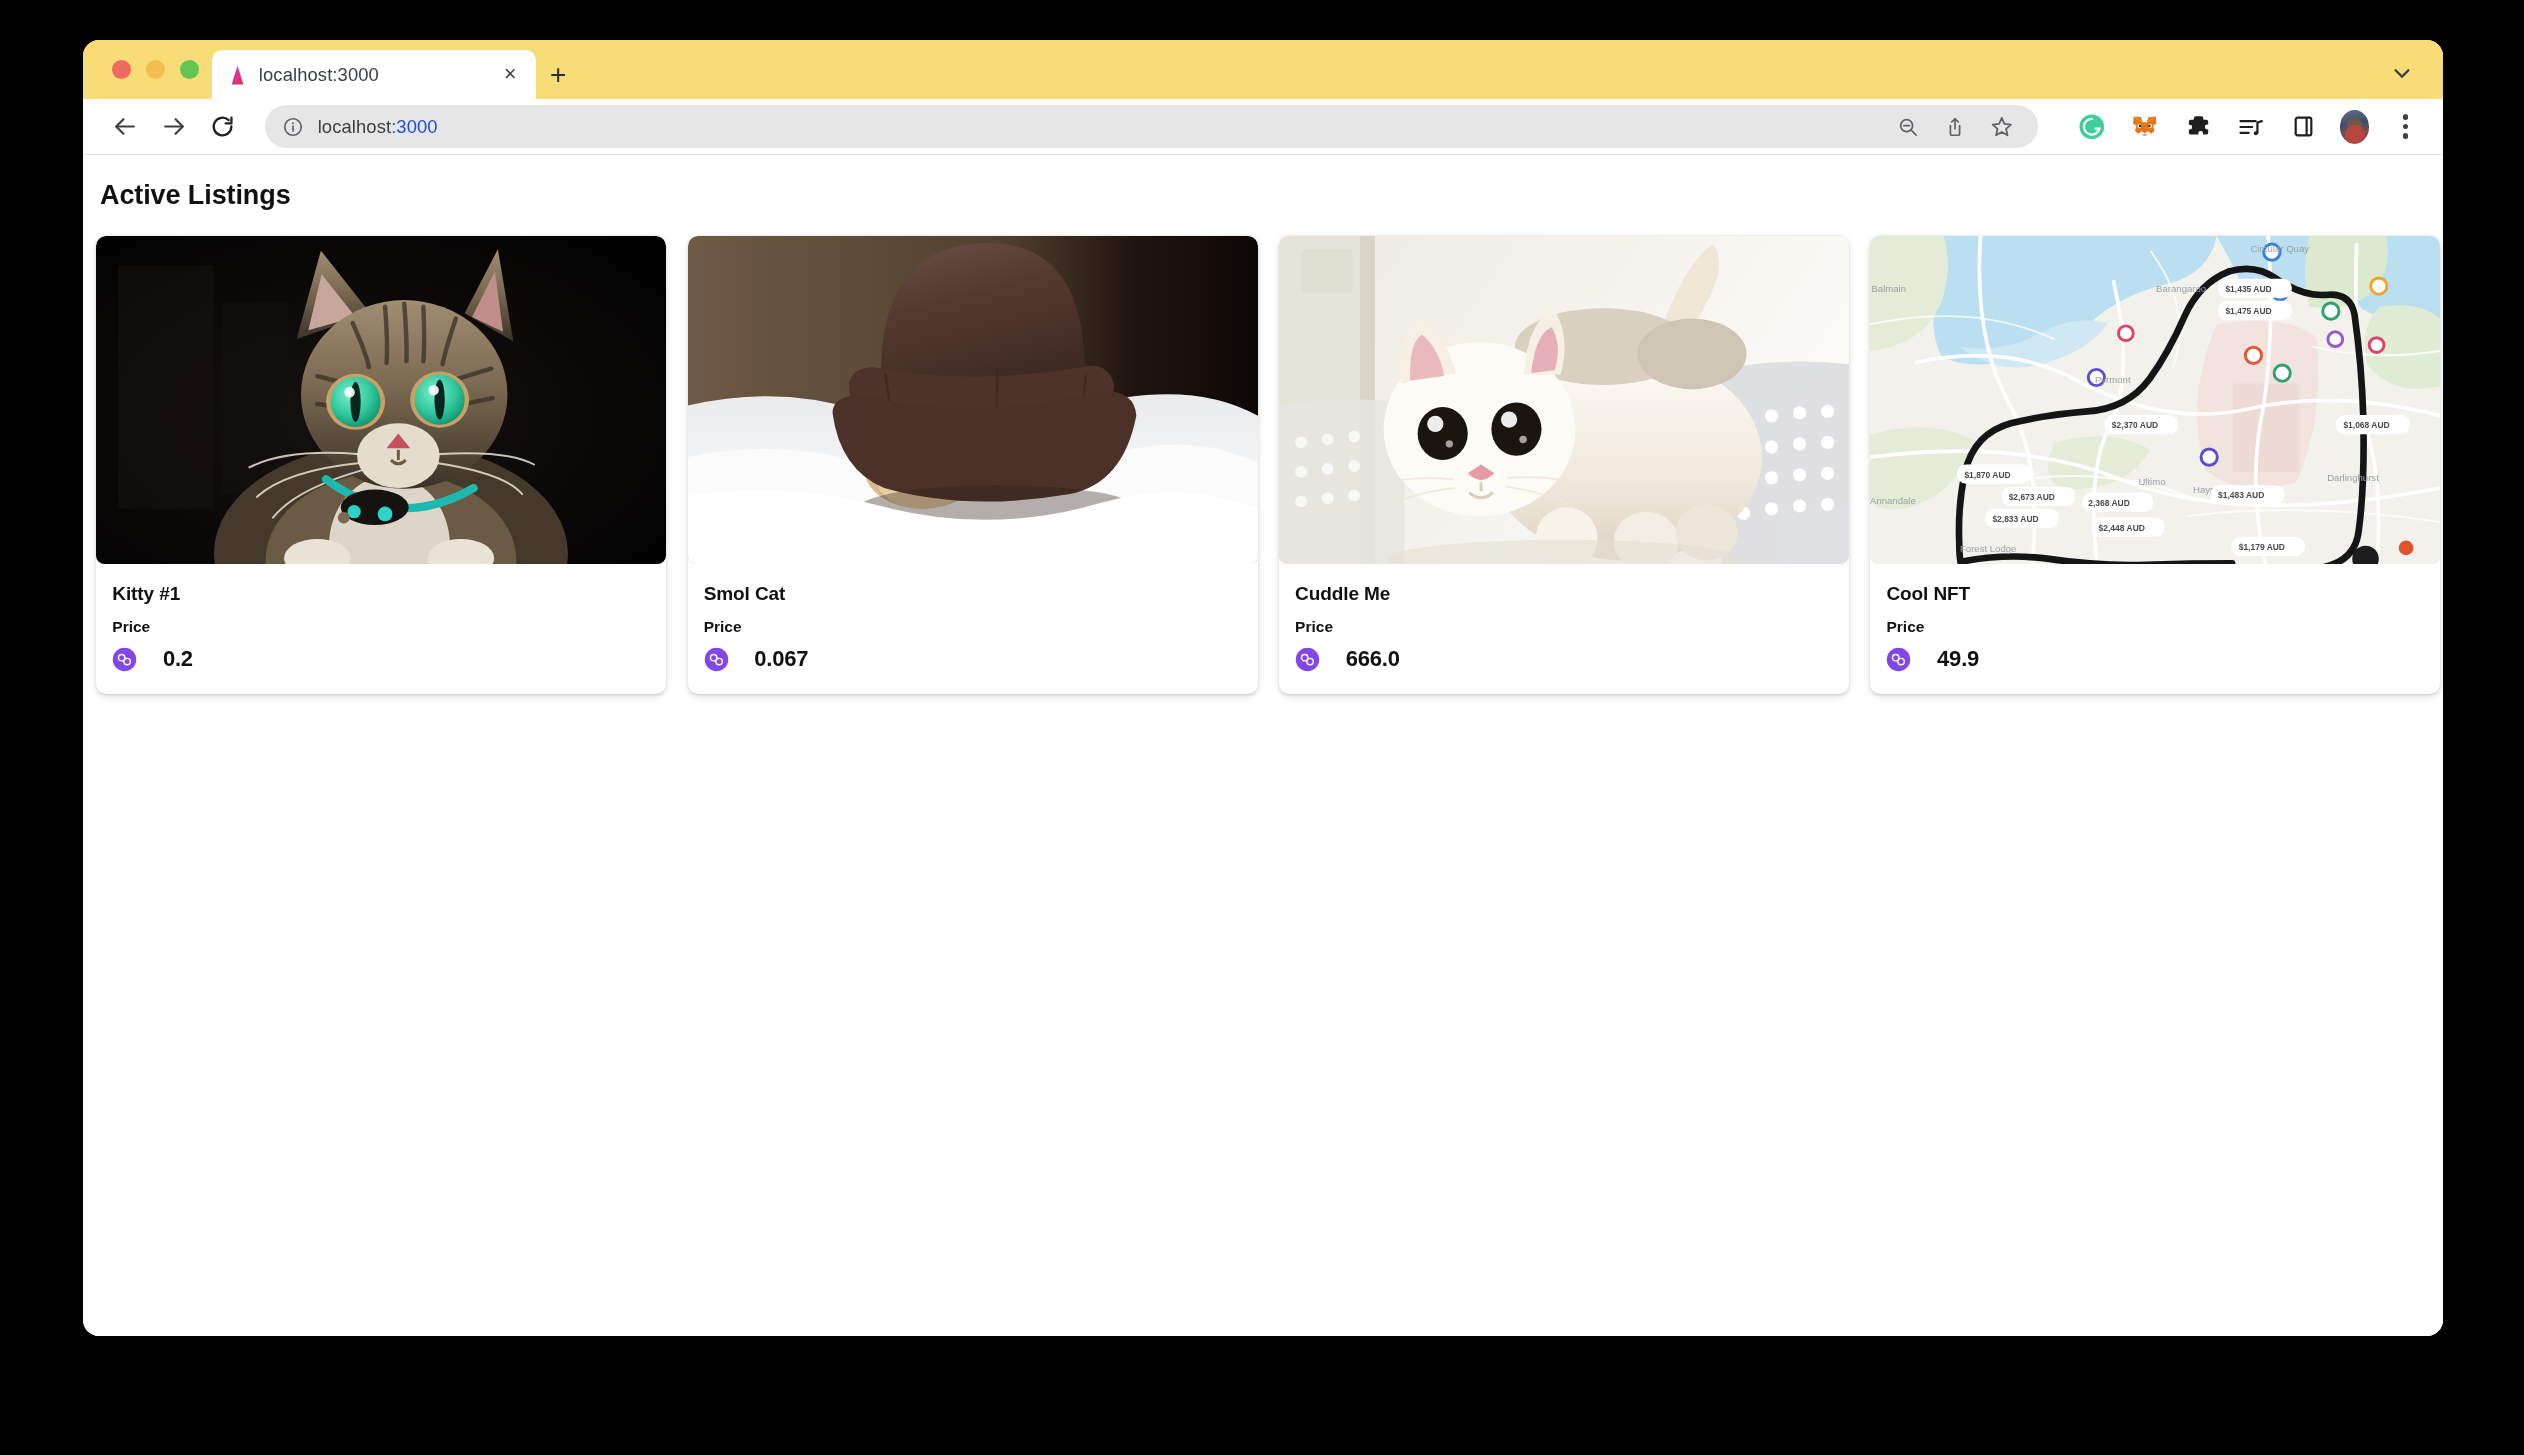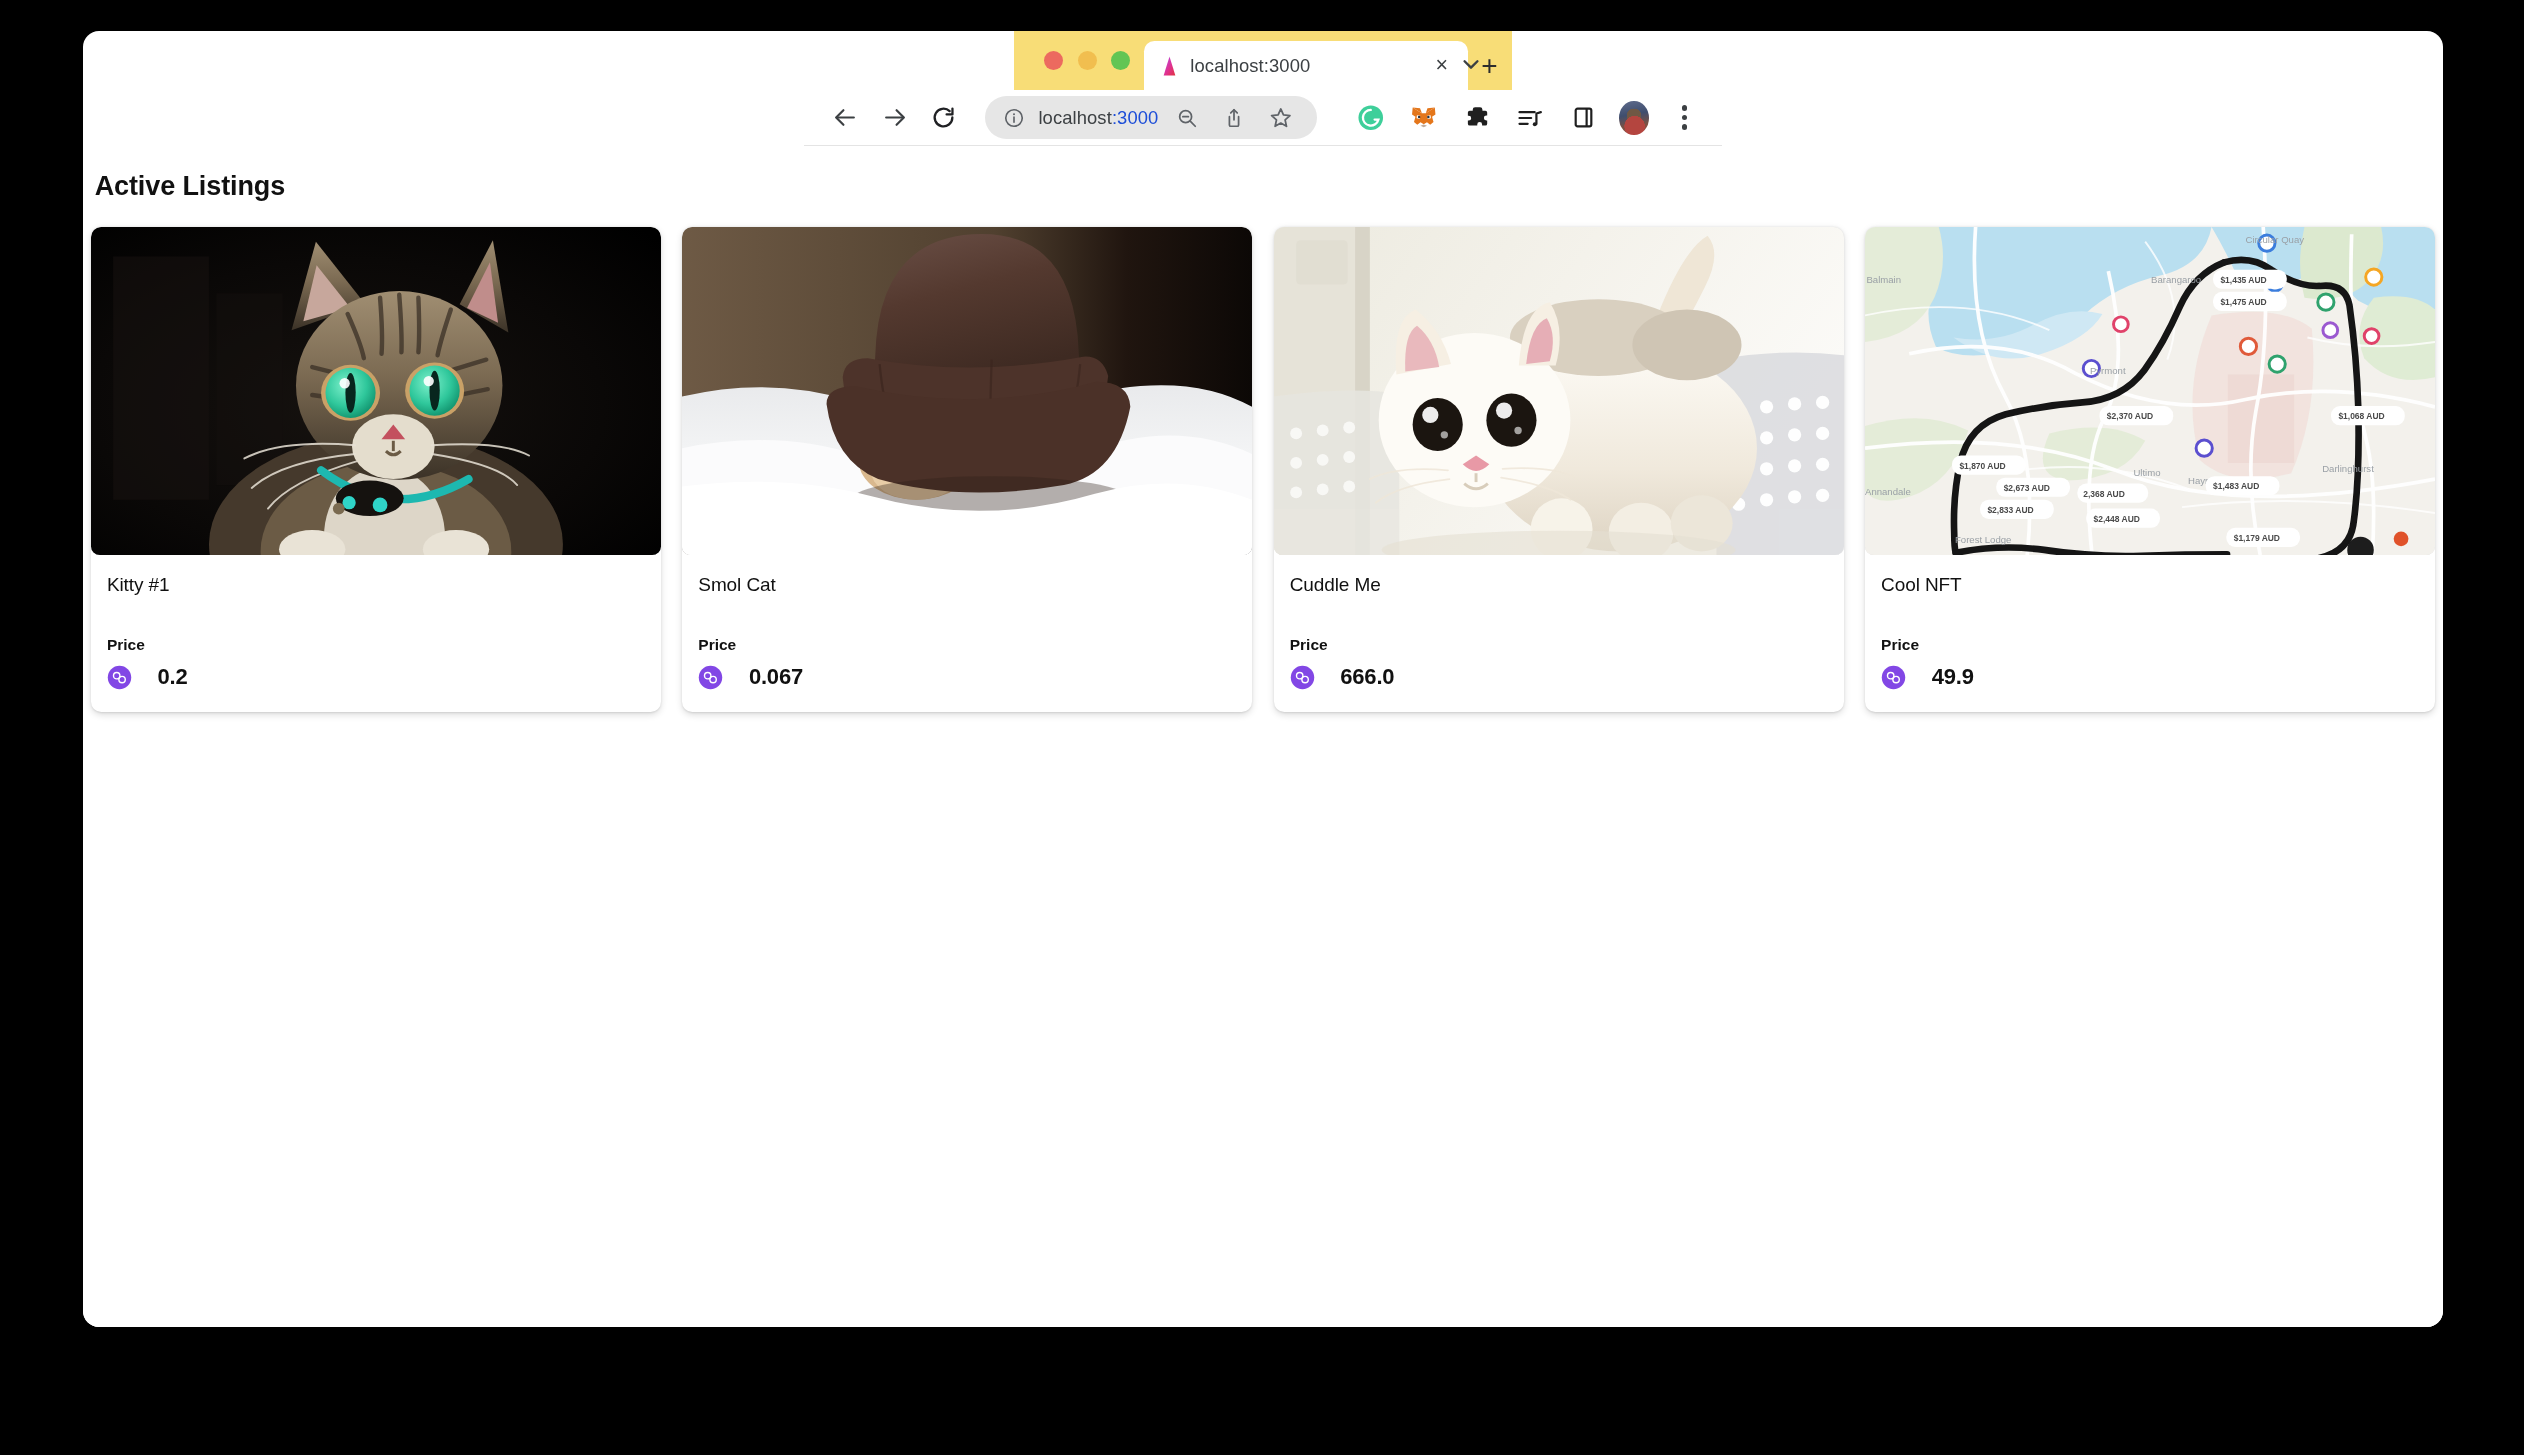--- a/index.html
+++ b/index.html
@@ -6,28 +6,27 @@
   html, body {
     width: 2525px; height: 1456px;
     background: #000000;
     font-family: "Liberation Sans", sans-serif;
     overflow: hidden;
   }
 
   
   .browser-window {
     position: absolute;
-    left: 83px; top: 31px;
+    left: 83px; top: 40px;
     width: 2360px; height: 1296px;
     background: #ffffff;
     border-radius: 16px;
     overflow: hidden;
     display: flex;
     flex-direction: column;
-    align-items: center;
   }
 
   
   .tab-strip {
     position: relative;
     height: 59px;
     background: #f8dd77;
     flex: 0 0 auto;
     display: flex;
     align-items: flex-end;
@@ -177,23 +176,23 @@
     width: 100%;
     height: 328px;
     border-radius: 8.8px;
     overflow: hidden;
     position: relative;
     background: #ddd;
   }
   .card-body { padding: 19px 16px 22px 16px; }
   .card-title {
     font-size: 19px;
-    font-weight: normal;
+    font-weight: bold;
     color: #111111;
-    margin-bottom: 40px;
+    margin-bottom: 13px;
     letter-spacing: -0.1px;
   }
   .price-label {
     font-size: 15.5px;
     font-weight: bold;
     color: #111111;
     margin-bottom: 10px;
   }
   .price-row { display: flex; align-items: center; gap: 9.6px; }
   .token-icon { width: 25px; height: 25px; flex: 0 0 auto; display:block; }

